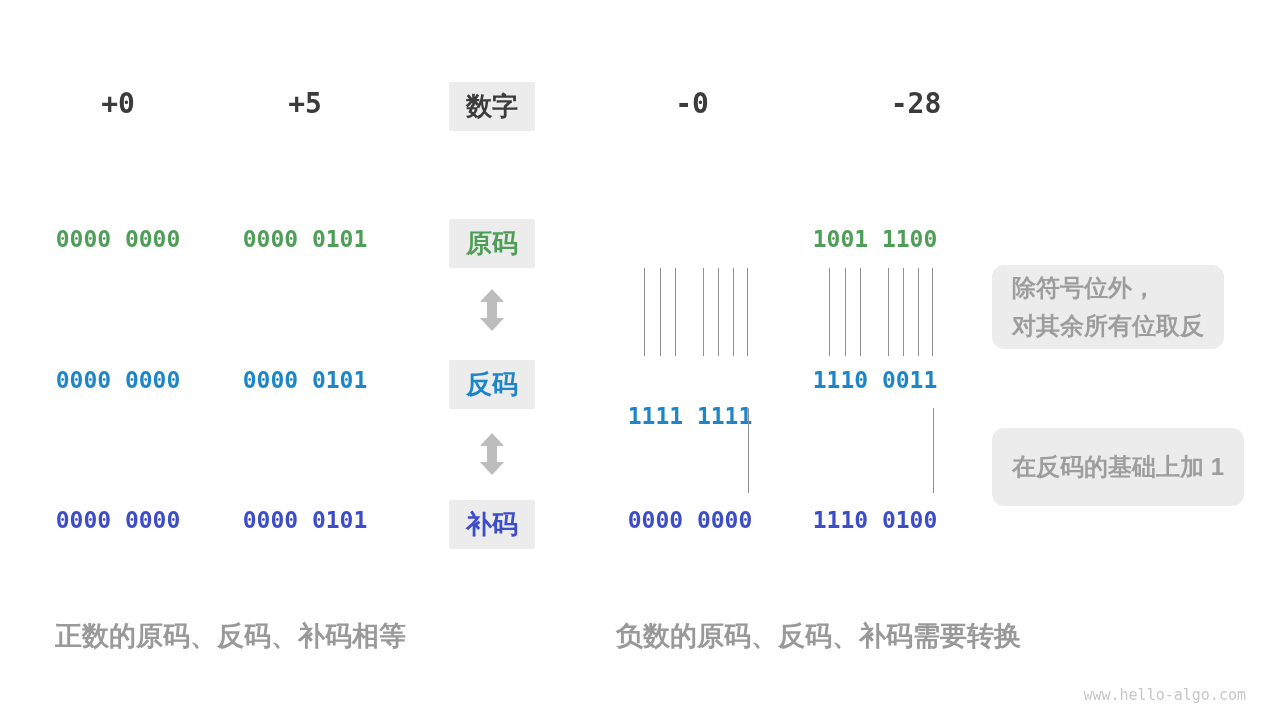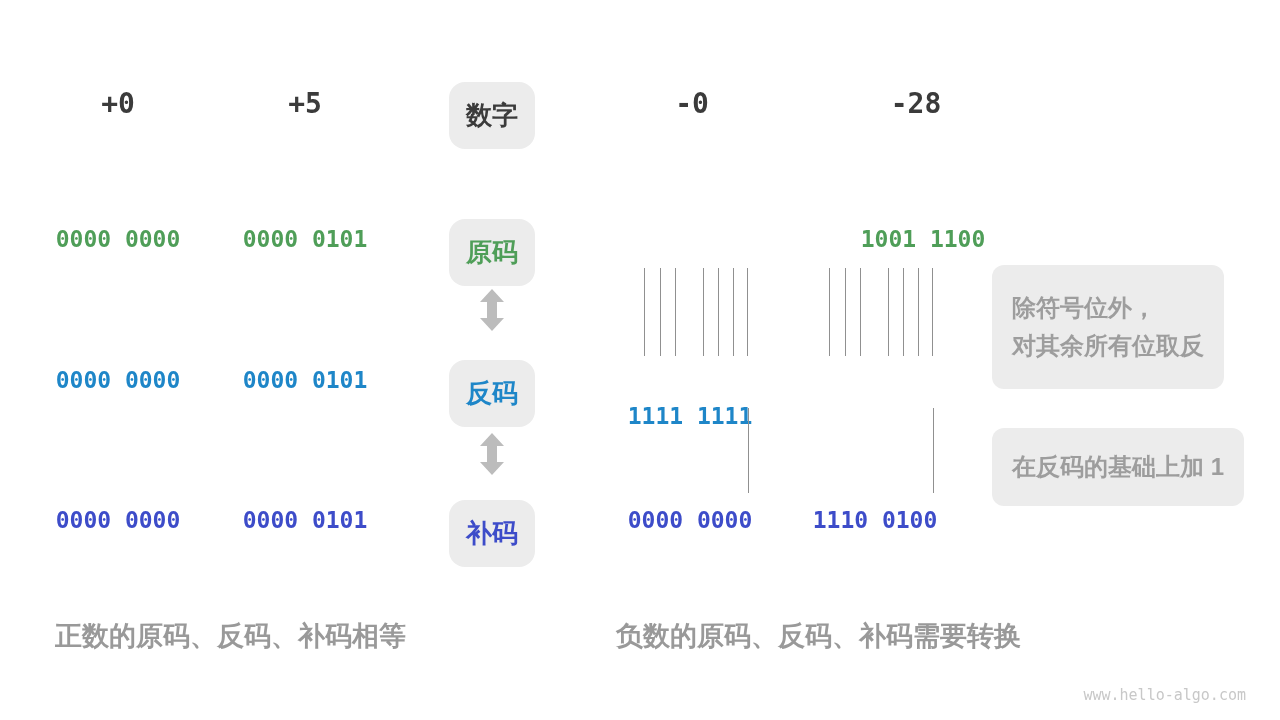--- a/index.html
+++ b/index.html
@@ -28,22 +28,22 @@
     letter-spacing:0;
     white-space:pre;
   }
   .c-green{color:#4f9e58;}
   .c-blue{color:#1e86c8;}
   .c-indigo{color:#3d4cc9;}
   .badge{
     position:absolute;
     transform:translateX(-50%);
     background:#ececec;
-    border-radius:16px;
-    padding:16px 17px;
+    border-radius:2px;
+    padding:7px 17px;
     font-size:26px;
     font-weight:bold;
     white-space:nowrap;
   }
   .badge.dark{color:#3b3b3b;}
   .arrow{
     position:absolute;
     transform:translateX(-50%);
   }
   .bit-line{
@@ -52,21 +52,21 @@
     background:#909090;
   }
   .note{
     position:absolute;
     background:#ececec;
     border-radius:12px;
     color:#9d9d9d;
     font-weight:bold;
     font-size:24px;
     line-height:38px;
-    padding:24px 20px;
+    padding:4px 20px;
     white-space:nowrap;
   }
   .note.single{padding:20px 20px;}
   .caption{
     position:absolute;
     font-size:27px;
     font-weight:bold;
     color:#999999;
     white-space:nowrap;
   }
@@ -87,32 +87,33 @@
 
   <div class="hdr" style="left:118px;top:87px;">+0</div>
   <div class="hdr" style="left:305px;top:87px;">+5</div>
   <div class="badge dark" style="left:492px;top:82px;">数字</div>
   <div class="hdr" style="left:692px;top:87px;">-0</div>
   <div class="hdr" style="left:868px;top:87px;margin-left:48px;">-28</div>
 
   <div class="code c-green" style="left:118px;top:226px;">0000 0000</div>
   <div class="code c-green" style="left:305px;top:226px;">0000 0101</div>
   <div class="badge c-green" style="left:492px;top:219px;">原码</div>
-  <div class="code c-green" style="left:875px;top:226px;margin-left:48px;">1001 1100</div>
+  <div class="code c-green" style="left:875px;top:226px;">1001 1100</div>
 
   <div class="arrow" style="left:492px;top:289px;">
     <svg width="28" height="42" viewBox="0 0 28 42">
       <path fill="#bcbcbc" d="M14 0 L26 13 H19 V29 H26 L14 42 L2 29 H9 V13 H2 Z"></path>
     </svg>
   </div>
 
   <div class="code c-blue" style="left:118px;top:367px;">0000 0000</div>
   <div class="code c-blue" style="left:305px;top:367px;">0000 0101</div>
   <div class="badge c-blue" style="left:492px;top:360px;">反码</div>
   <div class="code c-blue" style="left:690px;top:367px;margin-top:36px;">1111 1111</div>
+  <div class="code c-blue" style="left:875px;top:367px;">1110 0011</div>
 
   <div class="arrow" style="left:492px;top:433px;">
     <svg width="28" height="42" viewBox="0 0 28 42">
       <path fill="#bcbcbc" d="M14 0 L26 13 H19 V29 H26 L14 42 L2 29 H9 V13 H2 Z"></path>
     </svg>
   </div>
 
   <div class="code c-indigo" style="left:118px;top:507px;">0000 0000</div>
   <div class="code c-indigo" style="left:305px;top:507px;">0000 0101</div>
   <div class="badge c-indigo" style="left:492px;top:500px;">补码</div>

